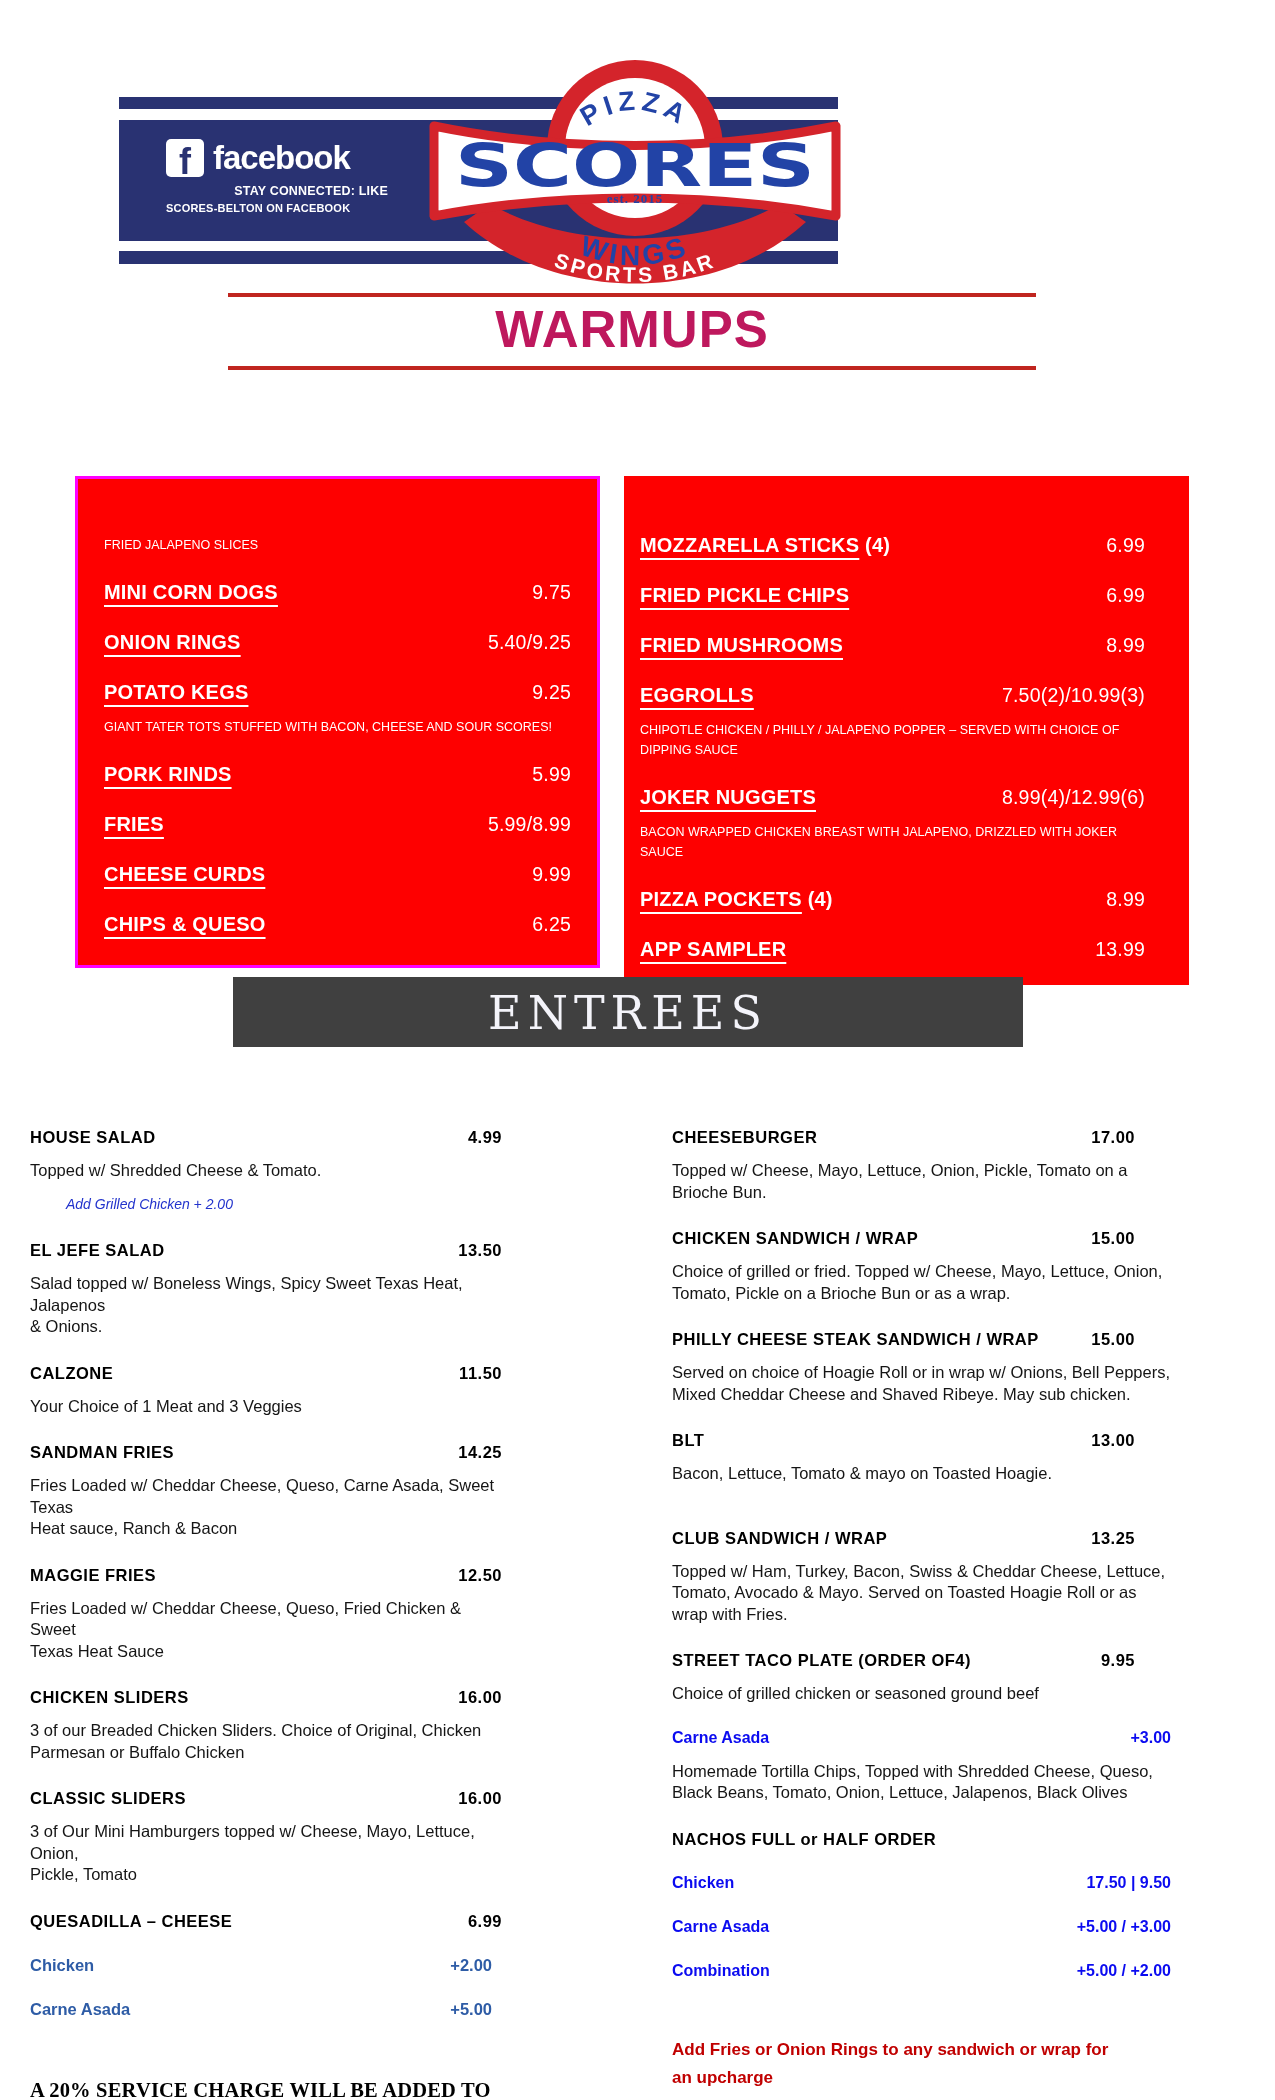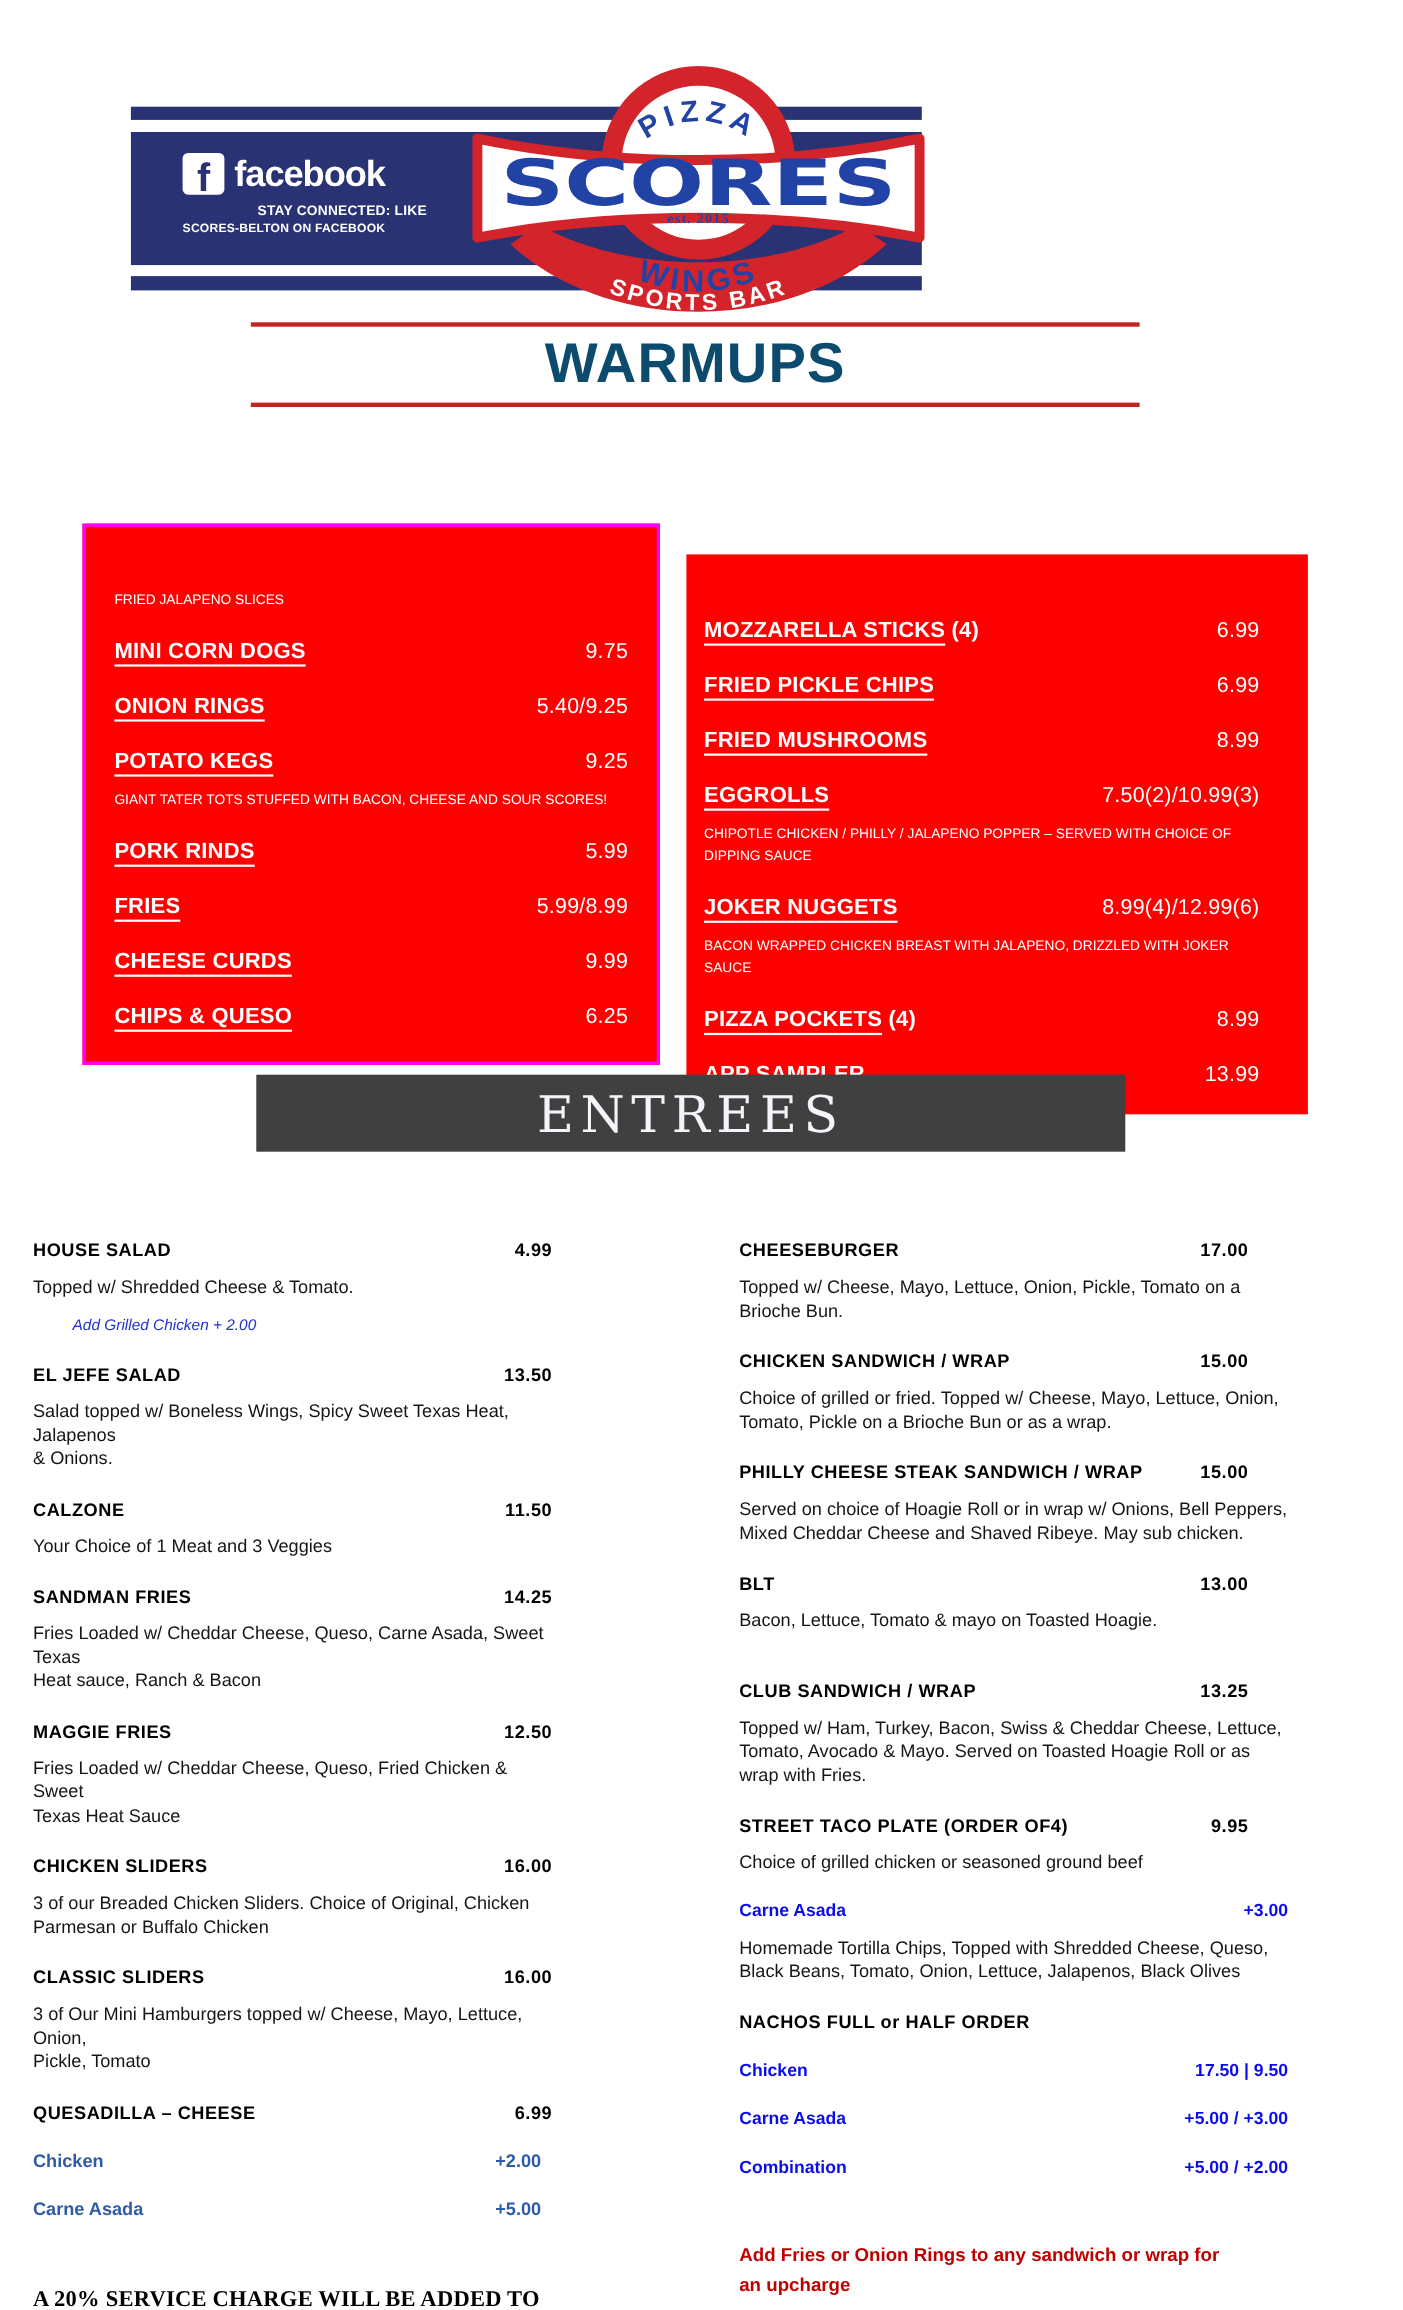--- a/index.html
+++ b/index.html
@@ -26,26 +26,26 @@
   .t-scores{font-family:"DejaVu Sans",sans-serif;font-weight:700;font-size:58px;fill:#2243a6;}
   .t-est{font-family:"Liberation Serif",serif;font-weight:700;font-size:13px;fill:#2243a6;letter-spacing:1px;}
   .t-wings{font-family:"Liberation Sans",sans-serif;font-weight:700;font-size:28px;fill:#2243a6;letter-spacing:4px;}
   .t-sports{font-family:"Liberation Sans",sans-serif;font-weight:700;font-size:21px;fill:#ffffff;letter-spacing:3px;}
 
   
   .rule{position:absolute;left:228px;width:808px;height:4px;background:#c0251f;}
   #rule-top{top:293px;}
   #rule-bottom{top:366px;}
   .warmups-title{position:absolute;left:228px;top:299px;width:808px;height:62px;line-height:62px;
-        text-align:center;font-size:51px;font-weight:700;color:#0c4a6e;letter-spacing:1px;}
+        text-align:center;font-size:51px;font-weight:700;color:#be185d;letter-spacing:1px;}
 
   
   .redbox{position:absolute;background:#fe0000;color:#ffffff;box-sizing:border-box;white-space:pre-line;}
   #box-left{left:75px;top:476px;width:525px;height:492px;border:3px solid #ff00ff;padding:14px 26px 0 26px;}
-  #box-right{left:624px;top:504px;width:565px;height:509px;padding:14px 44px 0 16px;}
+  #box-right{left:624px;top:476px;width:565px;height:509px;padding:14px 44px 0 16px;}
   .redbox .row{display:flex;justify-content:space-between;align-items:baseline;}
   .redbox div.row:first-of-type{margin-top:6px;}
   .redbox .row--item{margin-top:24px;font-size:20px;font-weight:700;line-height:26px;letter-spacing:.2px;}
   .redbox .row--item .row-name{text-decoration:underline;text-decoration-thickness:2px;text-underline-offset:6px;}
   .redbox .row--item .row-price{font-weight:400;font-size:19.5px;}
   .redbox .row--desc{margin-top:12px;font-size:12.5px;line-height:20px;font-weight:400;}
   .row-price{white-space:nowrap;margin-left:12px;}
 
   
   #entrees-bar{position:absolute;left:233px;top:977px;width:790px;height:70px;background:#404040;

